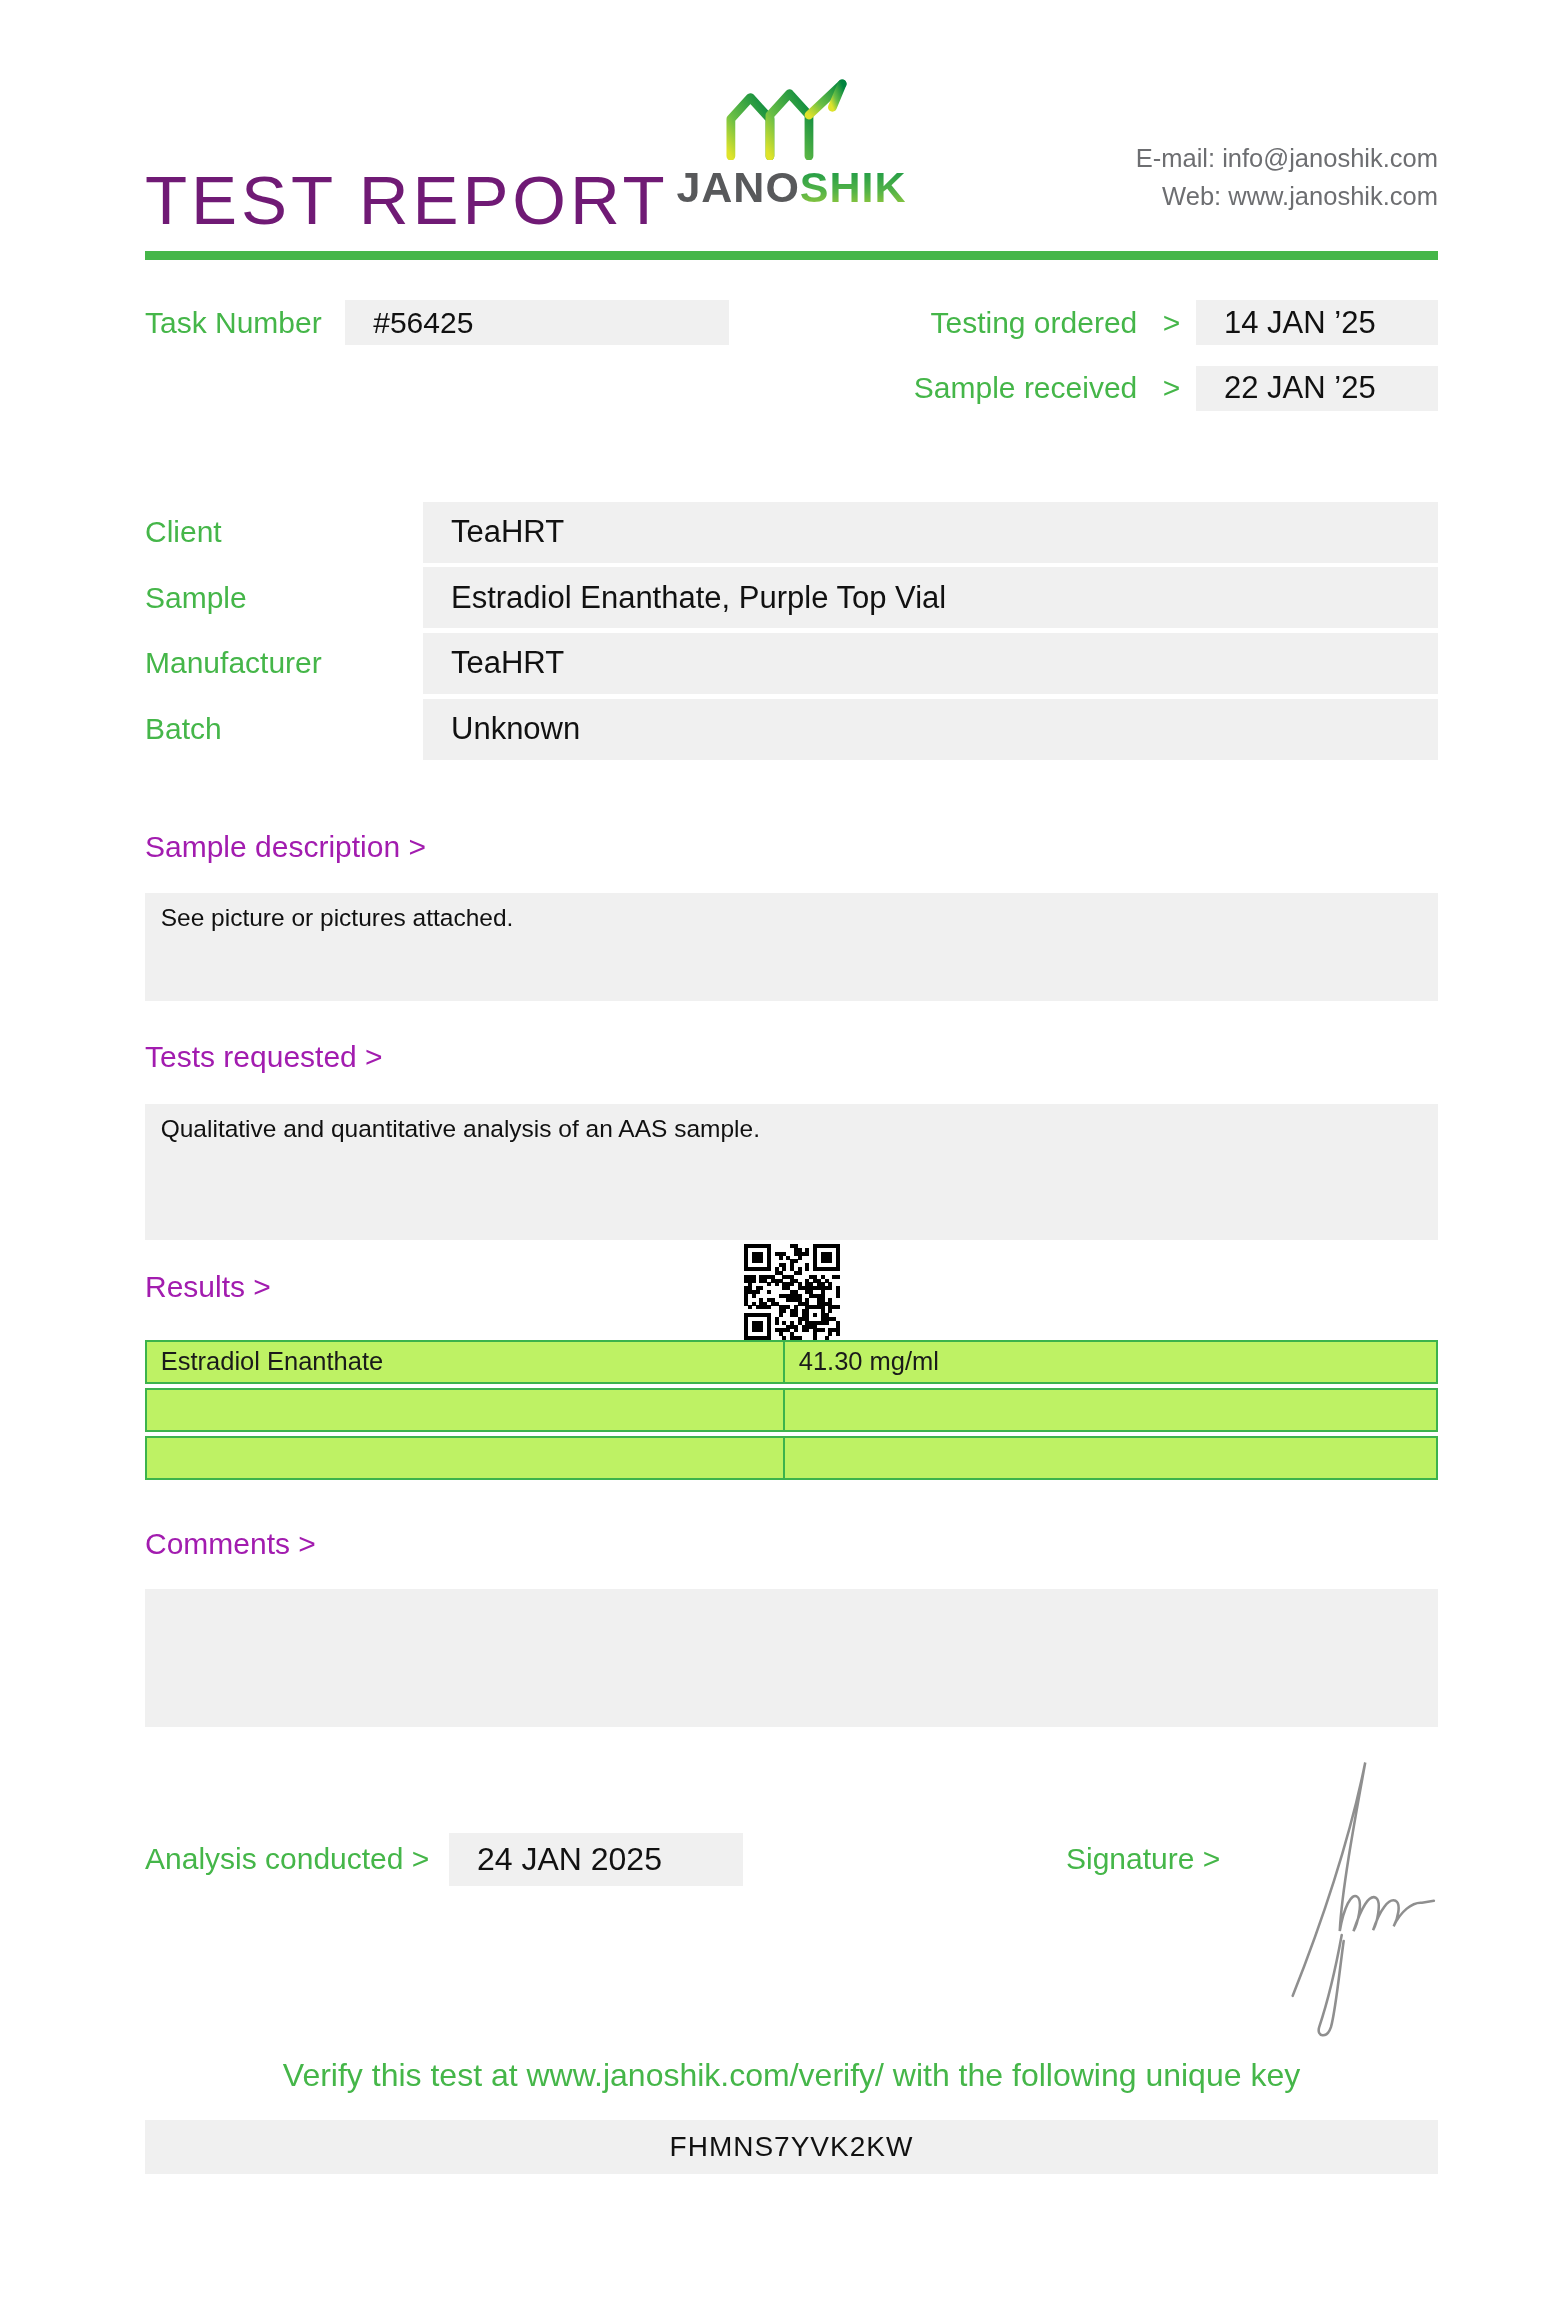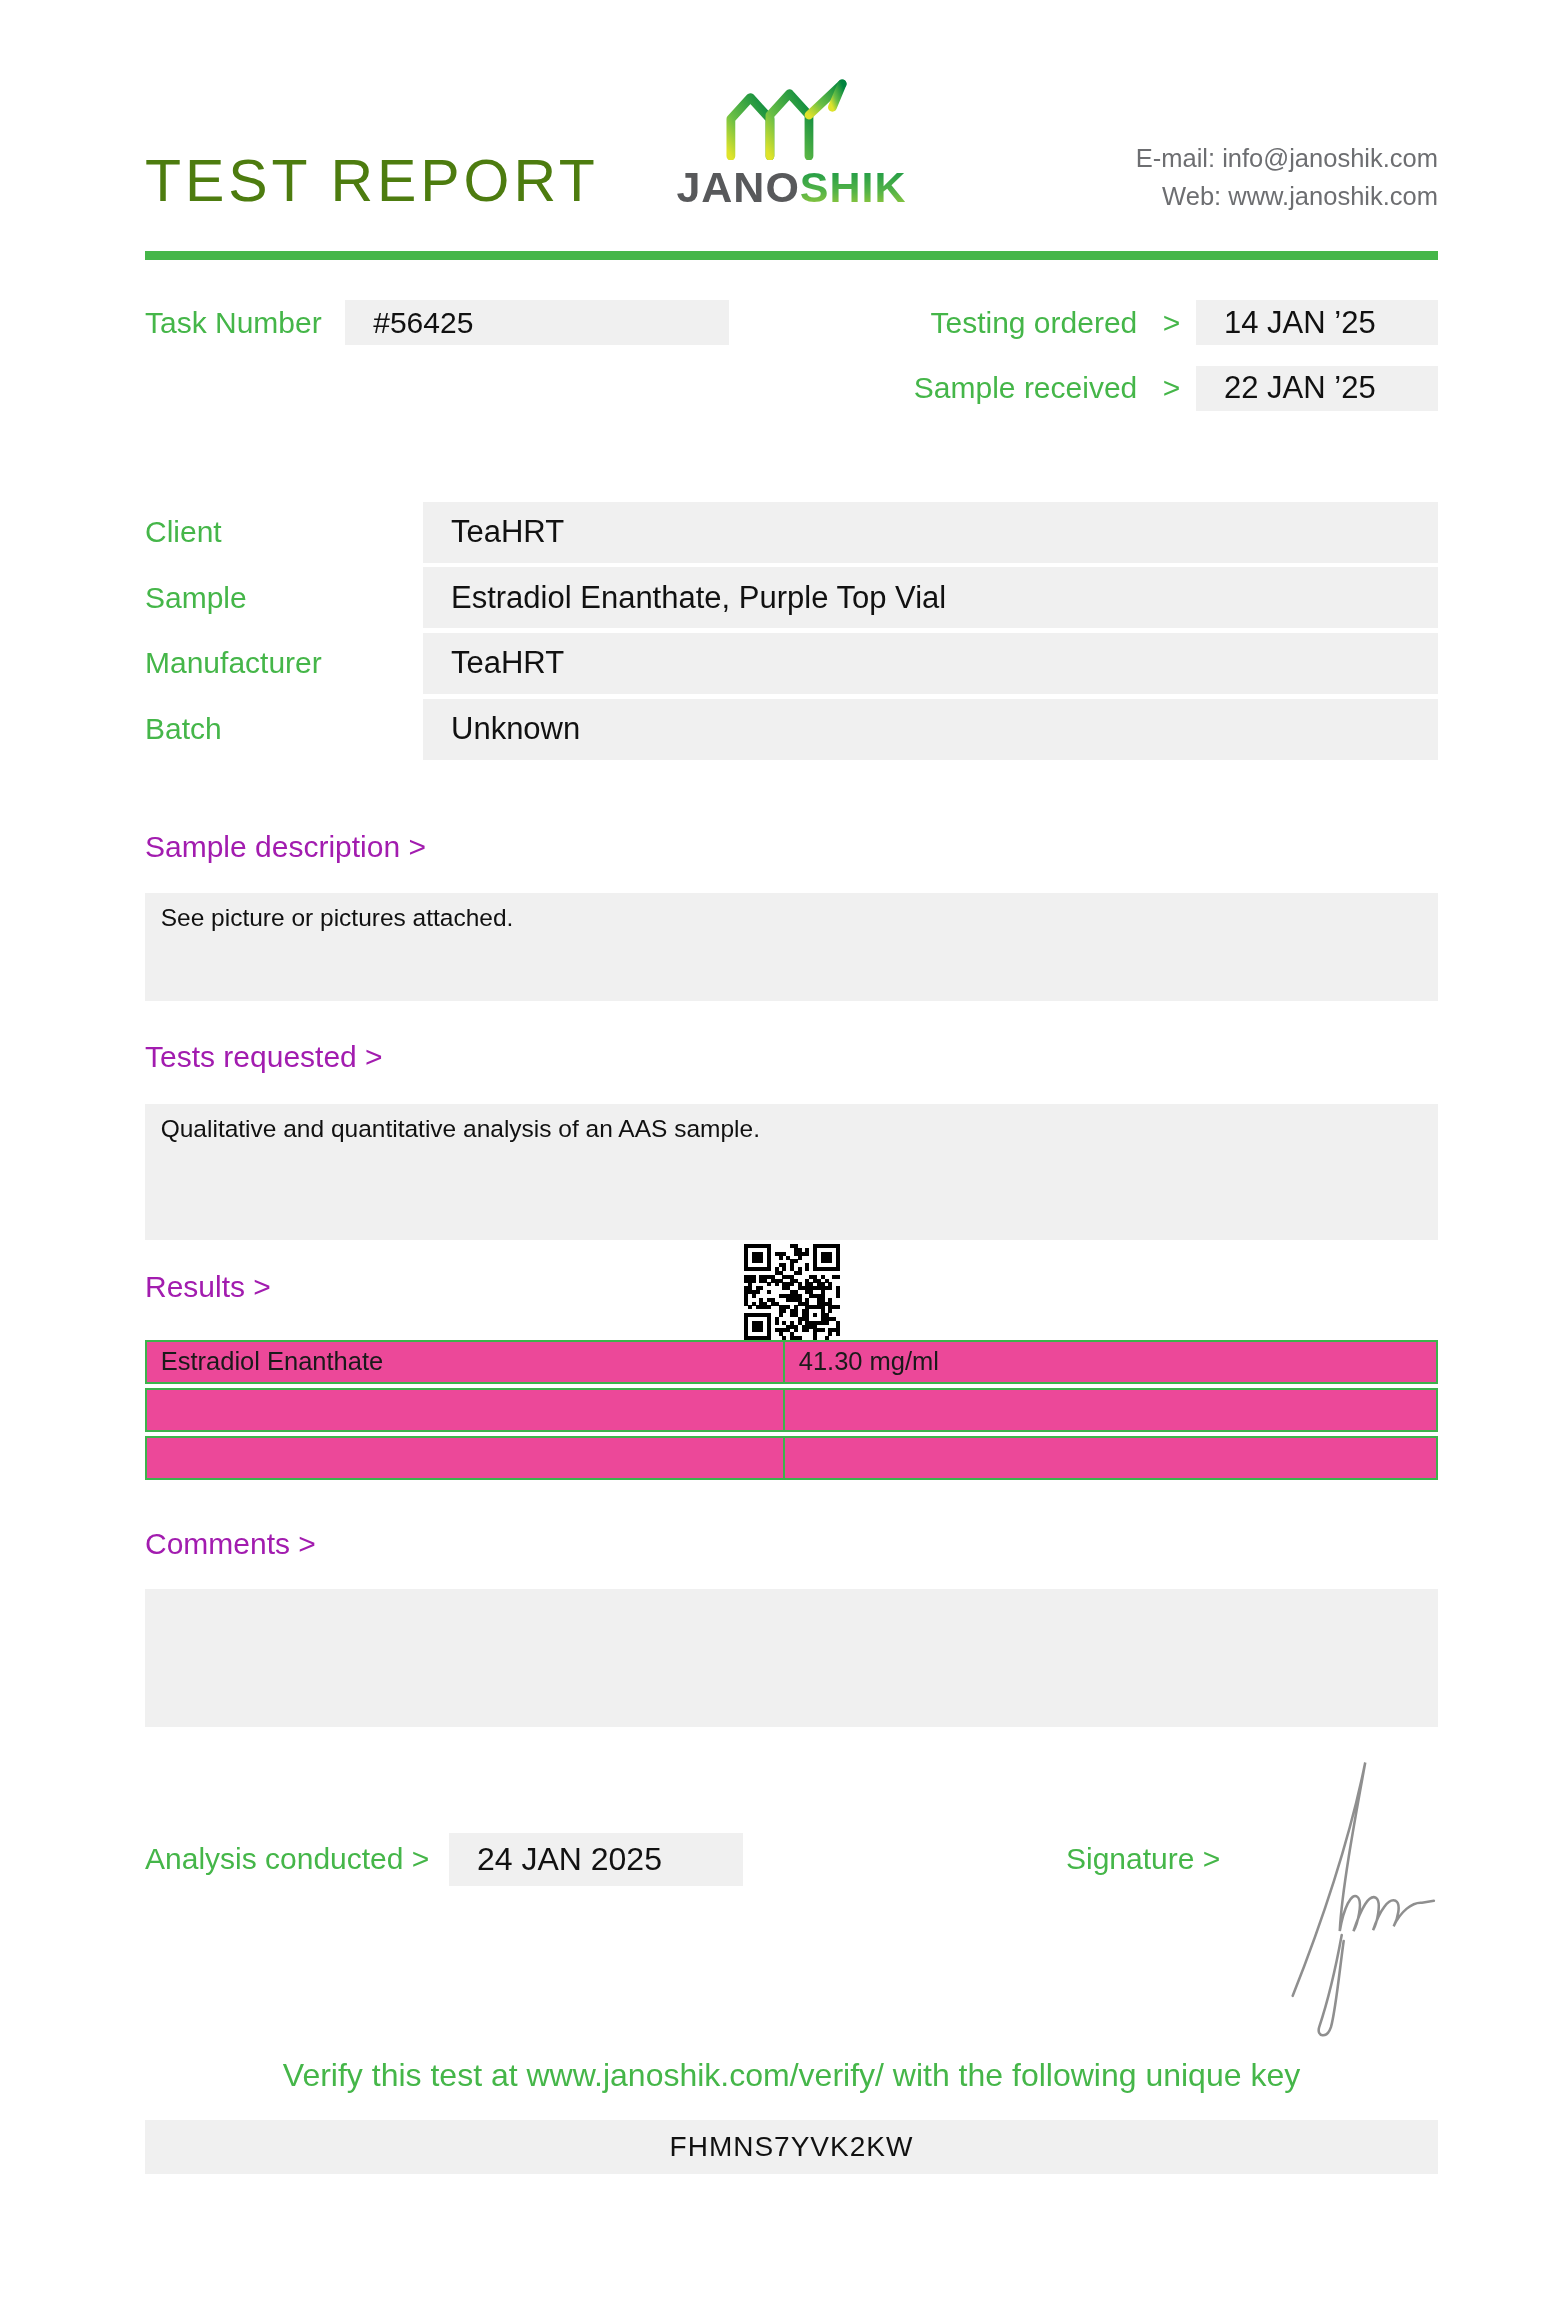--- a/index.html
+++ b/index.html
@@ -3,21 +3,21 @@
 <meta charset="utf-8">
 <style>
   * { margin:0; padding:0; box-sizing:border-box; }
   html,body { background:#ffffff; }
   body { font-family:"Liberation Sans", sans-serif; color:#1a1a1a; }
   .page { position:relative; width:1568px; height:2313px; background:#ffffff; overflow:hidden; }
   .content { margin:0 130px 0 145px; }
 
   
   .header { position:relative; height:261px; }
-  .report-title { position:absolute; left:0; top:147px; font-size:59px; letter-spacing:3.9px; color:#4d7c0f; font-weight:500; white-space:nowrap; }
+  .report-title { position:absolute; left:0; top:161px; font-size:69px; letter-spacing:3.9px; color:#701a75; font-weight:500; white-space:nowrap; }
   .logo { position:absolute; left:50%; top:78px; transform:translateX(-50%); text-align:center; }
   .logo-icon { display:block; margin:0 auto; }
   .wordmark { margin-top:2.9px; font-size:43px; font-weight:bold; letter-spacing:1px; white-space:nowrap; }
   .wm-jano { color:#58595b; }
   .wm-shik { color:#2fa84a; }
   @supports (-webkit-background-clip: text) {
     .wm-shik { background:linear-gradient(#0f9447,#56b447 60%,#a6ce39); -webkit-background-clip:text; background-clip:text; color:transparent; }
   }
   .contact { position:absolute; right:0; top:139px; text-align:right; font-size:25.5px; line-height:38px; color:#6d6e71; }
   .green-rule { position:absolute; left:0; right:0; top:251px; height:8.8px; background:#45b649; }
@@ -47,21 +47,21 @@
   .bodybox { padding:11.8px 15.7px; font-size:24.5px; color:#111; }
   .box-sample { margin-top:29px; height:108px; }
   .h-tests { margin-top:39px; }
   .box-tests { margin-top:30px; height:136px; }
 
   
   .results-block { position:relative; }
   .qr-wrap { position:absolute; top:3.9px; left:50%; transform:translateX(-50%); width:96px; height:96px; }
   .h-results { padding-top:30px; }
   .results-table { width:100%; border-collapse:separate; border-spacing:0 4.9px; margin-top:32px; }
-  .results-table td { height:44px; border:2.9px solid #3cb34c; font-size:25.5px; padding-left:13.7px; background:#ec4899; }
+  .results-table td { height:44px; border:2.9px solid #3cb34c; font-size:25.5px; padding-left:13.7px; background:#bef264; }
   .results-table td.c-name { width:49.5%; }
   .results-table td.c-val { border-left:none; }
 
   
   .h-comments { margin-top:43px; }
   .box-comments { margin-top:28px; height:138px; }
 
   
   .footer-row { position:relative; display:flex; align-items:center; margin-top:106px; height:53px; }
   .analysis-box { margin-left:19.6px; width:294px; height:53px; font-size:32px; }

